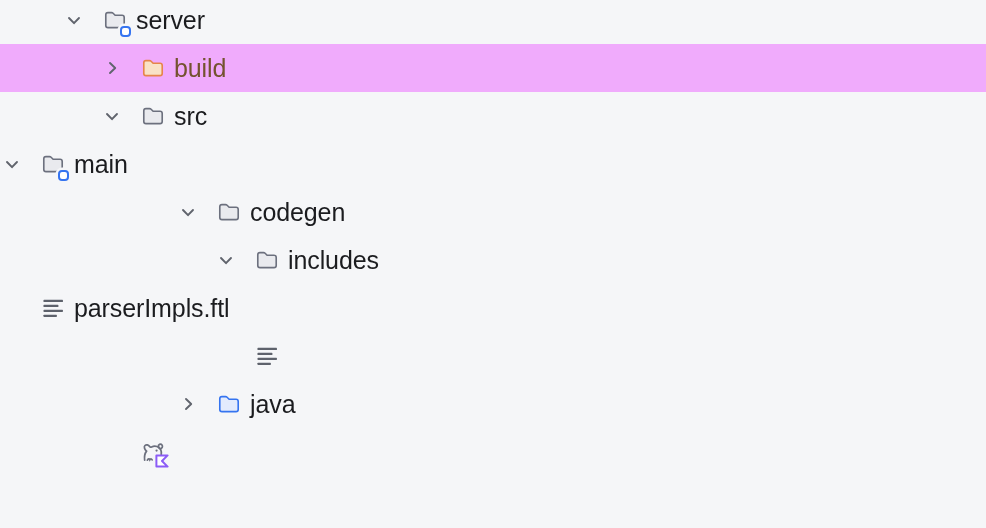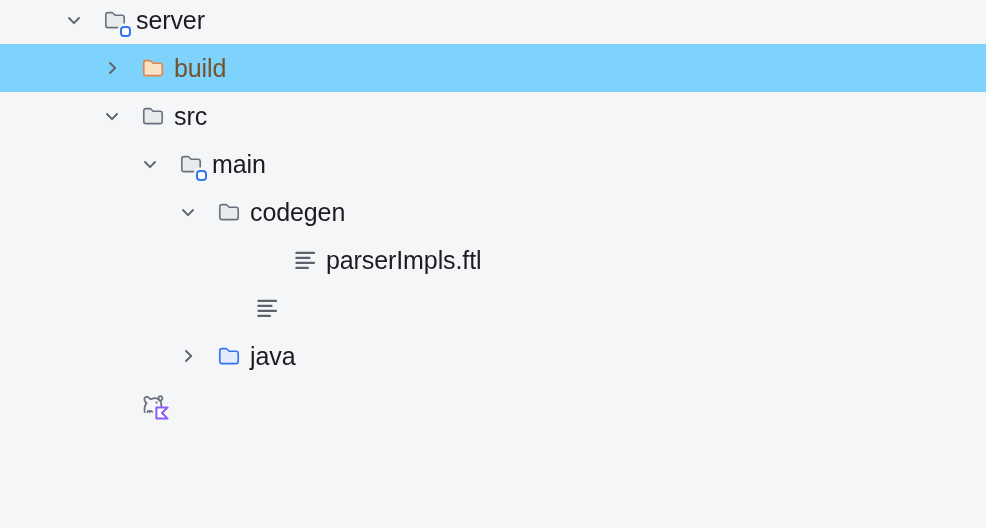--- a/index.html
+++ b/index.html
@@ -9,30 +9,30 @@
     font-family:"Liberation Sans",sans-serif;
     -webkit-font-smoothing:antialiased;
   }
   .tree{position:relative;margin-top:-4px;width:986px}
   .row{
     position:relative;height:48px;display:flex;align-items:center;
     font-size:25px;color:#1B1C1F;letter-spacing:-0.1px;white-space:nowrap;
   }
   .lvl0{padding-left:62px}
   .lvl1{padding-left:100px}
-  .lvl2{padding-left:138px}
+  .lvl2{}
   .lvl3{padding-left:176px}
   .lvl4{padding-left:214px}
-  .lvl5{padding-left:252px}
+  .lvl5{}
   .chev{flex:0 0 24px;width:24px;height:24px;margin-right:16px;display:flex;align-items:center;justify-content:center;position:relative;z-index:1}
   .icon{flex:0 0 26px;width:26px;height:26px;margin-right:8px;position:relative;z-index:1}
   .icon svg{display:block}
   .label{position:relative;z-index:1;line-height:1}
   .bold .label{font-weight:normal}
-  .row.excluded{background:#7dd3fc}
+  .row.excluded{background:#f0abfc}
   .row.excluded .label{color:#74522F}
   .sel-pill{
     position:absolute;left:22px;right:20px;top:3px;bottom:3px;
     background:#D5E2FB;border-radius:10px;z-index:0;
   }
   .mod-badge{
     position:absolute;right:-3px;bottom:-4px;
     width:7px;height:7px;background:#FFFFFF;
     border:2.6px solid #3574F0;border-radius:4px;
     box-shadow:0 0 0 2.4px #F5F6F8;
@@ -140,20 +140,33 @@
         </svg>
       </span>
     <span class="icon">
       <svg width="26" height="26" viewBox="0 0 24 24" fill="#E9EAEE" stroke="#6C707E">
           <use href="#folder-shape"></use>
         </svg>
     </span>
     <span class="label">codegen</span>
   </div>
 
+  <div class="row lvl4">
+    <span class="chev">
+        <svg width="24" height="24" viewBox="0 0 24 24">
+          <use href="#chev-down"></use>
+        </svg>
+      </span>
+    <span class="icon">
+      <svg width="26" height="26" viewBox="0 0 24 24" fill="#E9EAEE" stroke="#6C707E">
+          <use href="#folder-shape"></use>
+        </svg>
+    </span>
+    <span class="label">includes</span>
+  </div>
 
   <div class="row lvl5">
     <span class="chev"></span>
     <span class="icon">
       <svg width="26" height="26" viewBox="0 0 24 24">
           <use href="#file-lines"></use>
         </svg>
     </span>
     <span class="label">parserImpls.ftl</span>
   </div>

